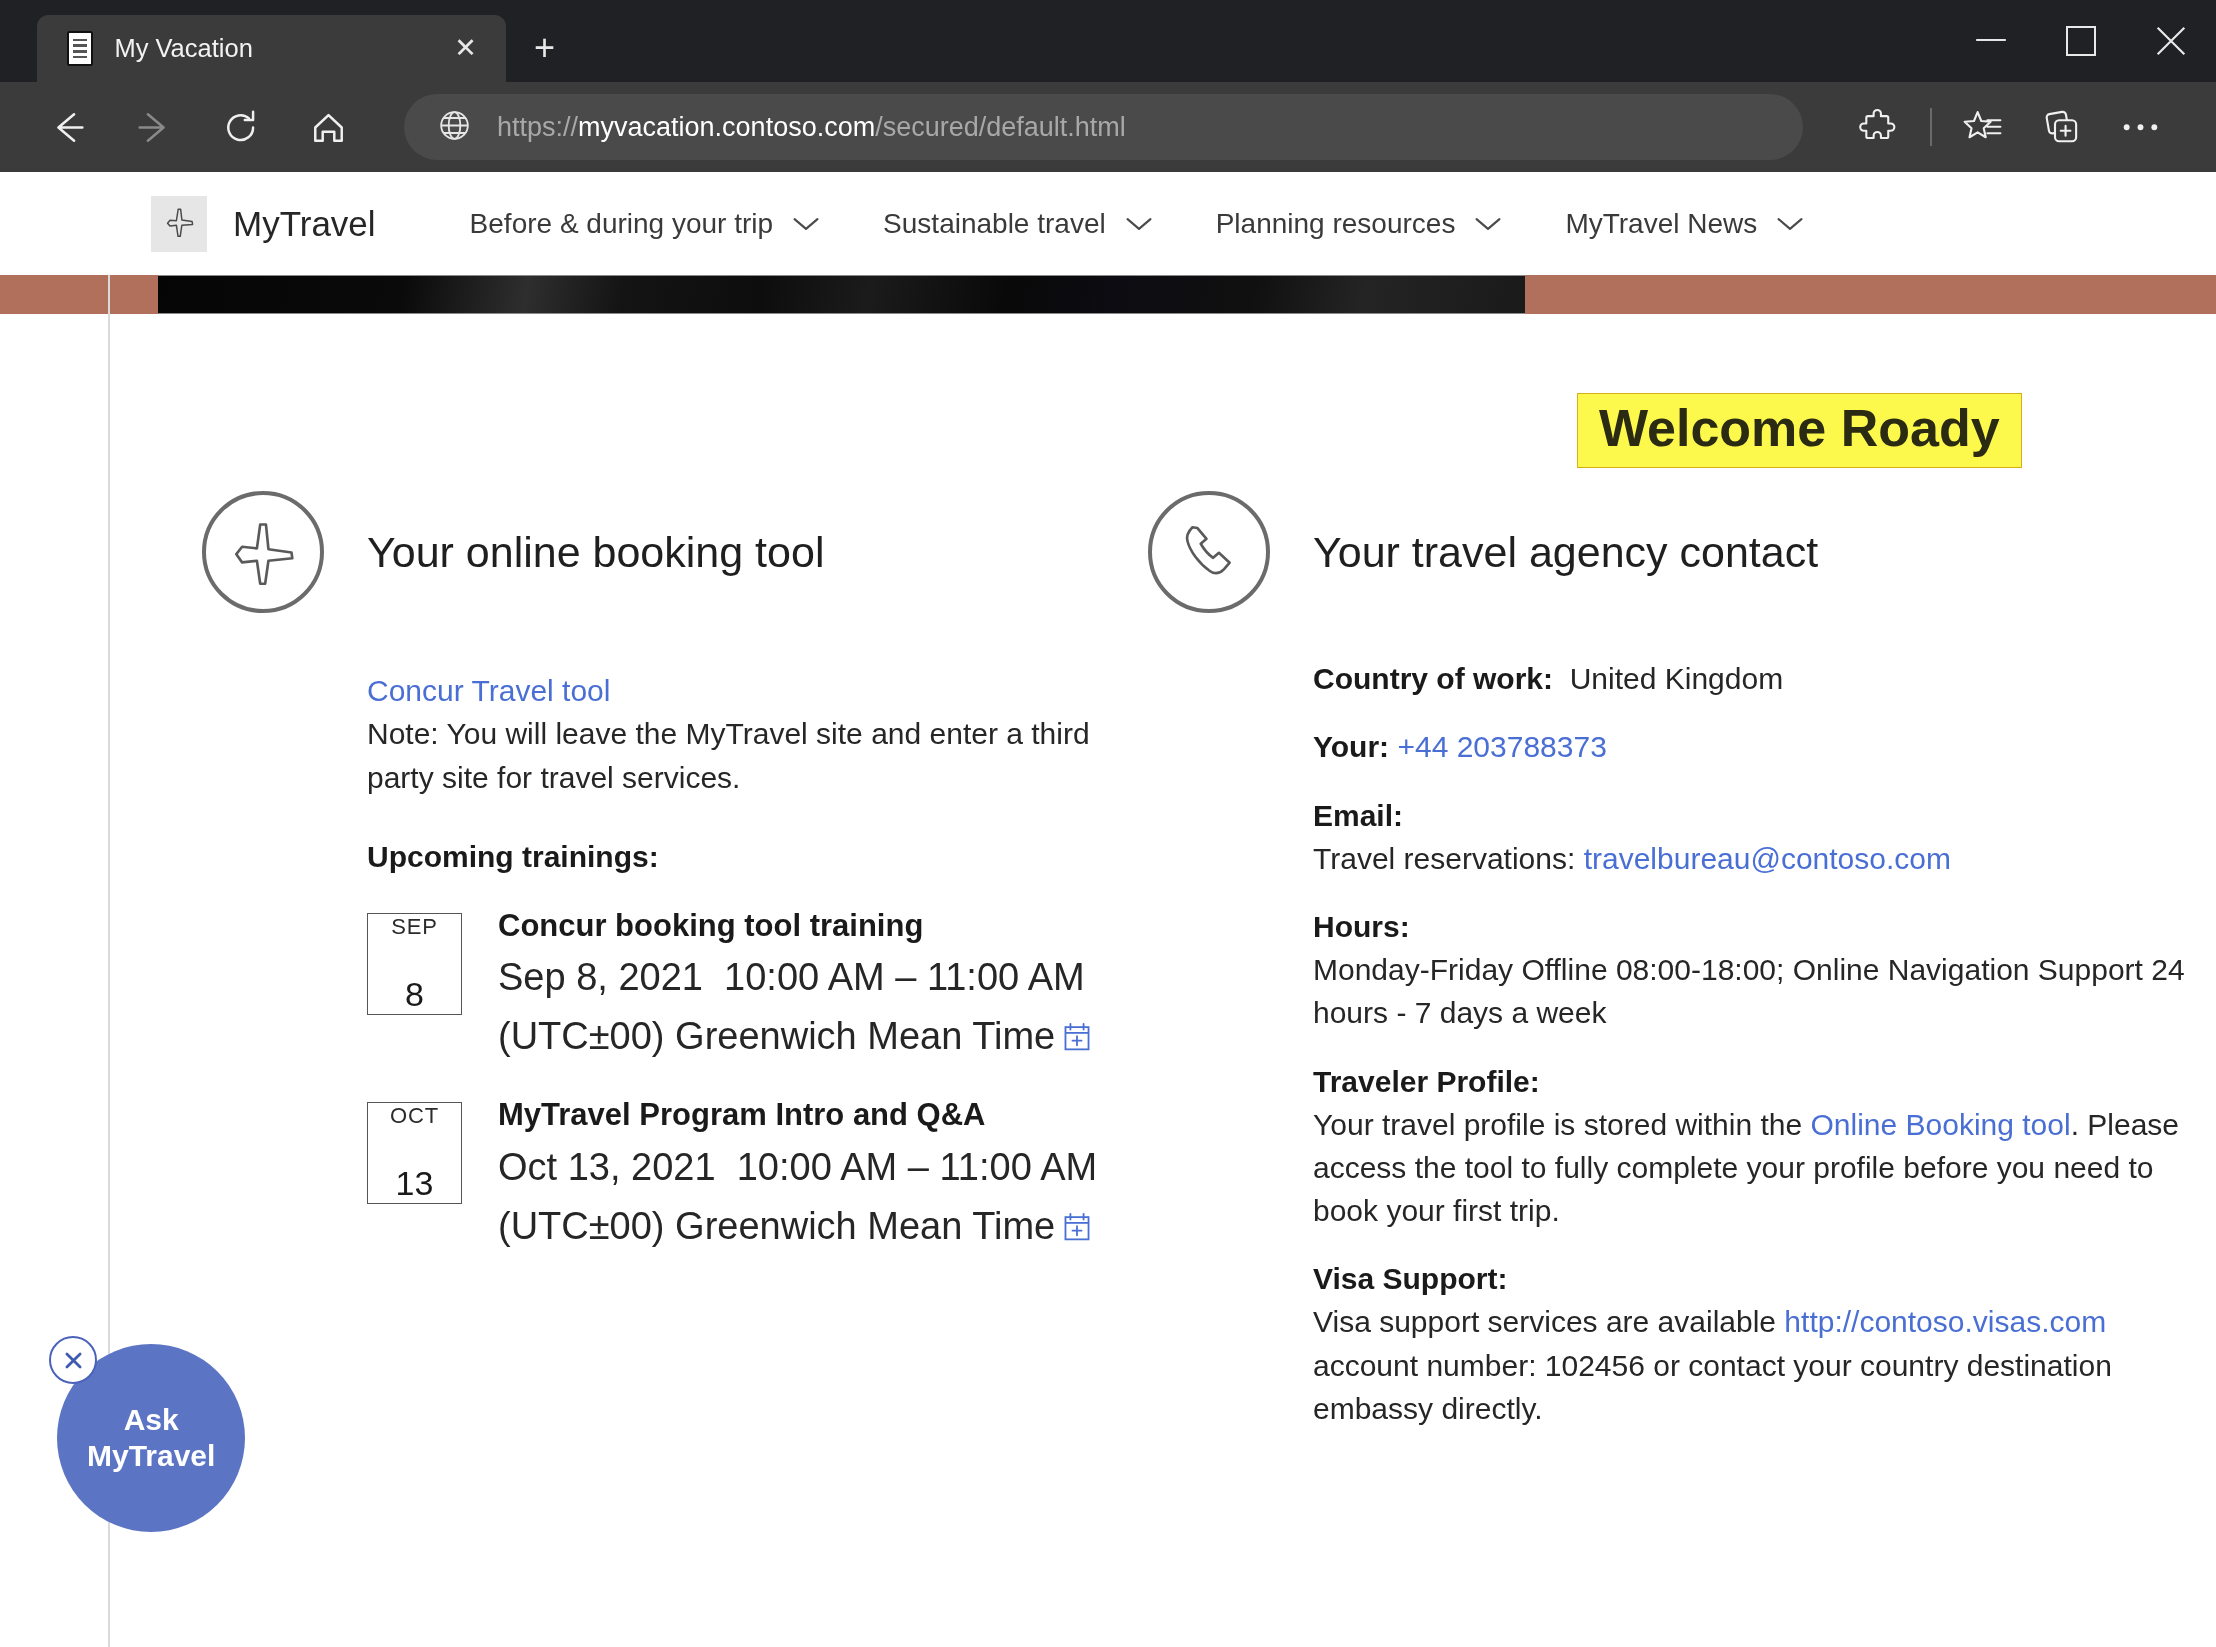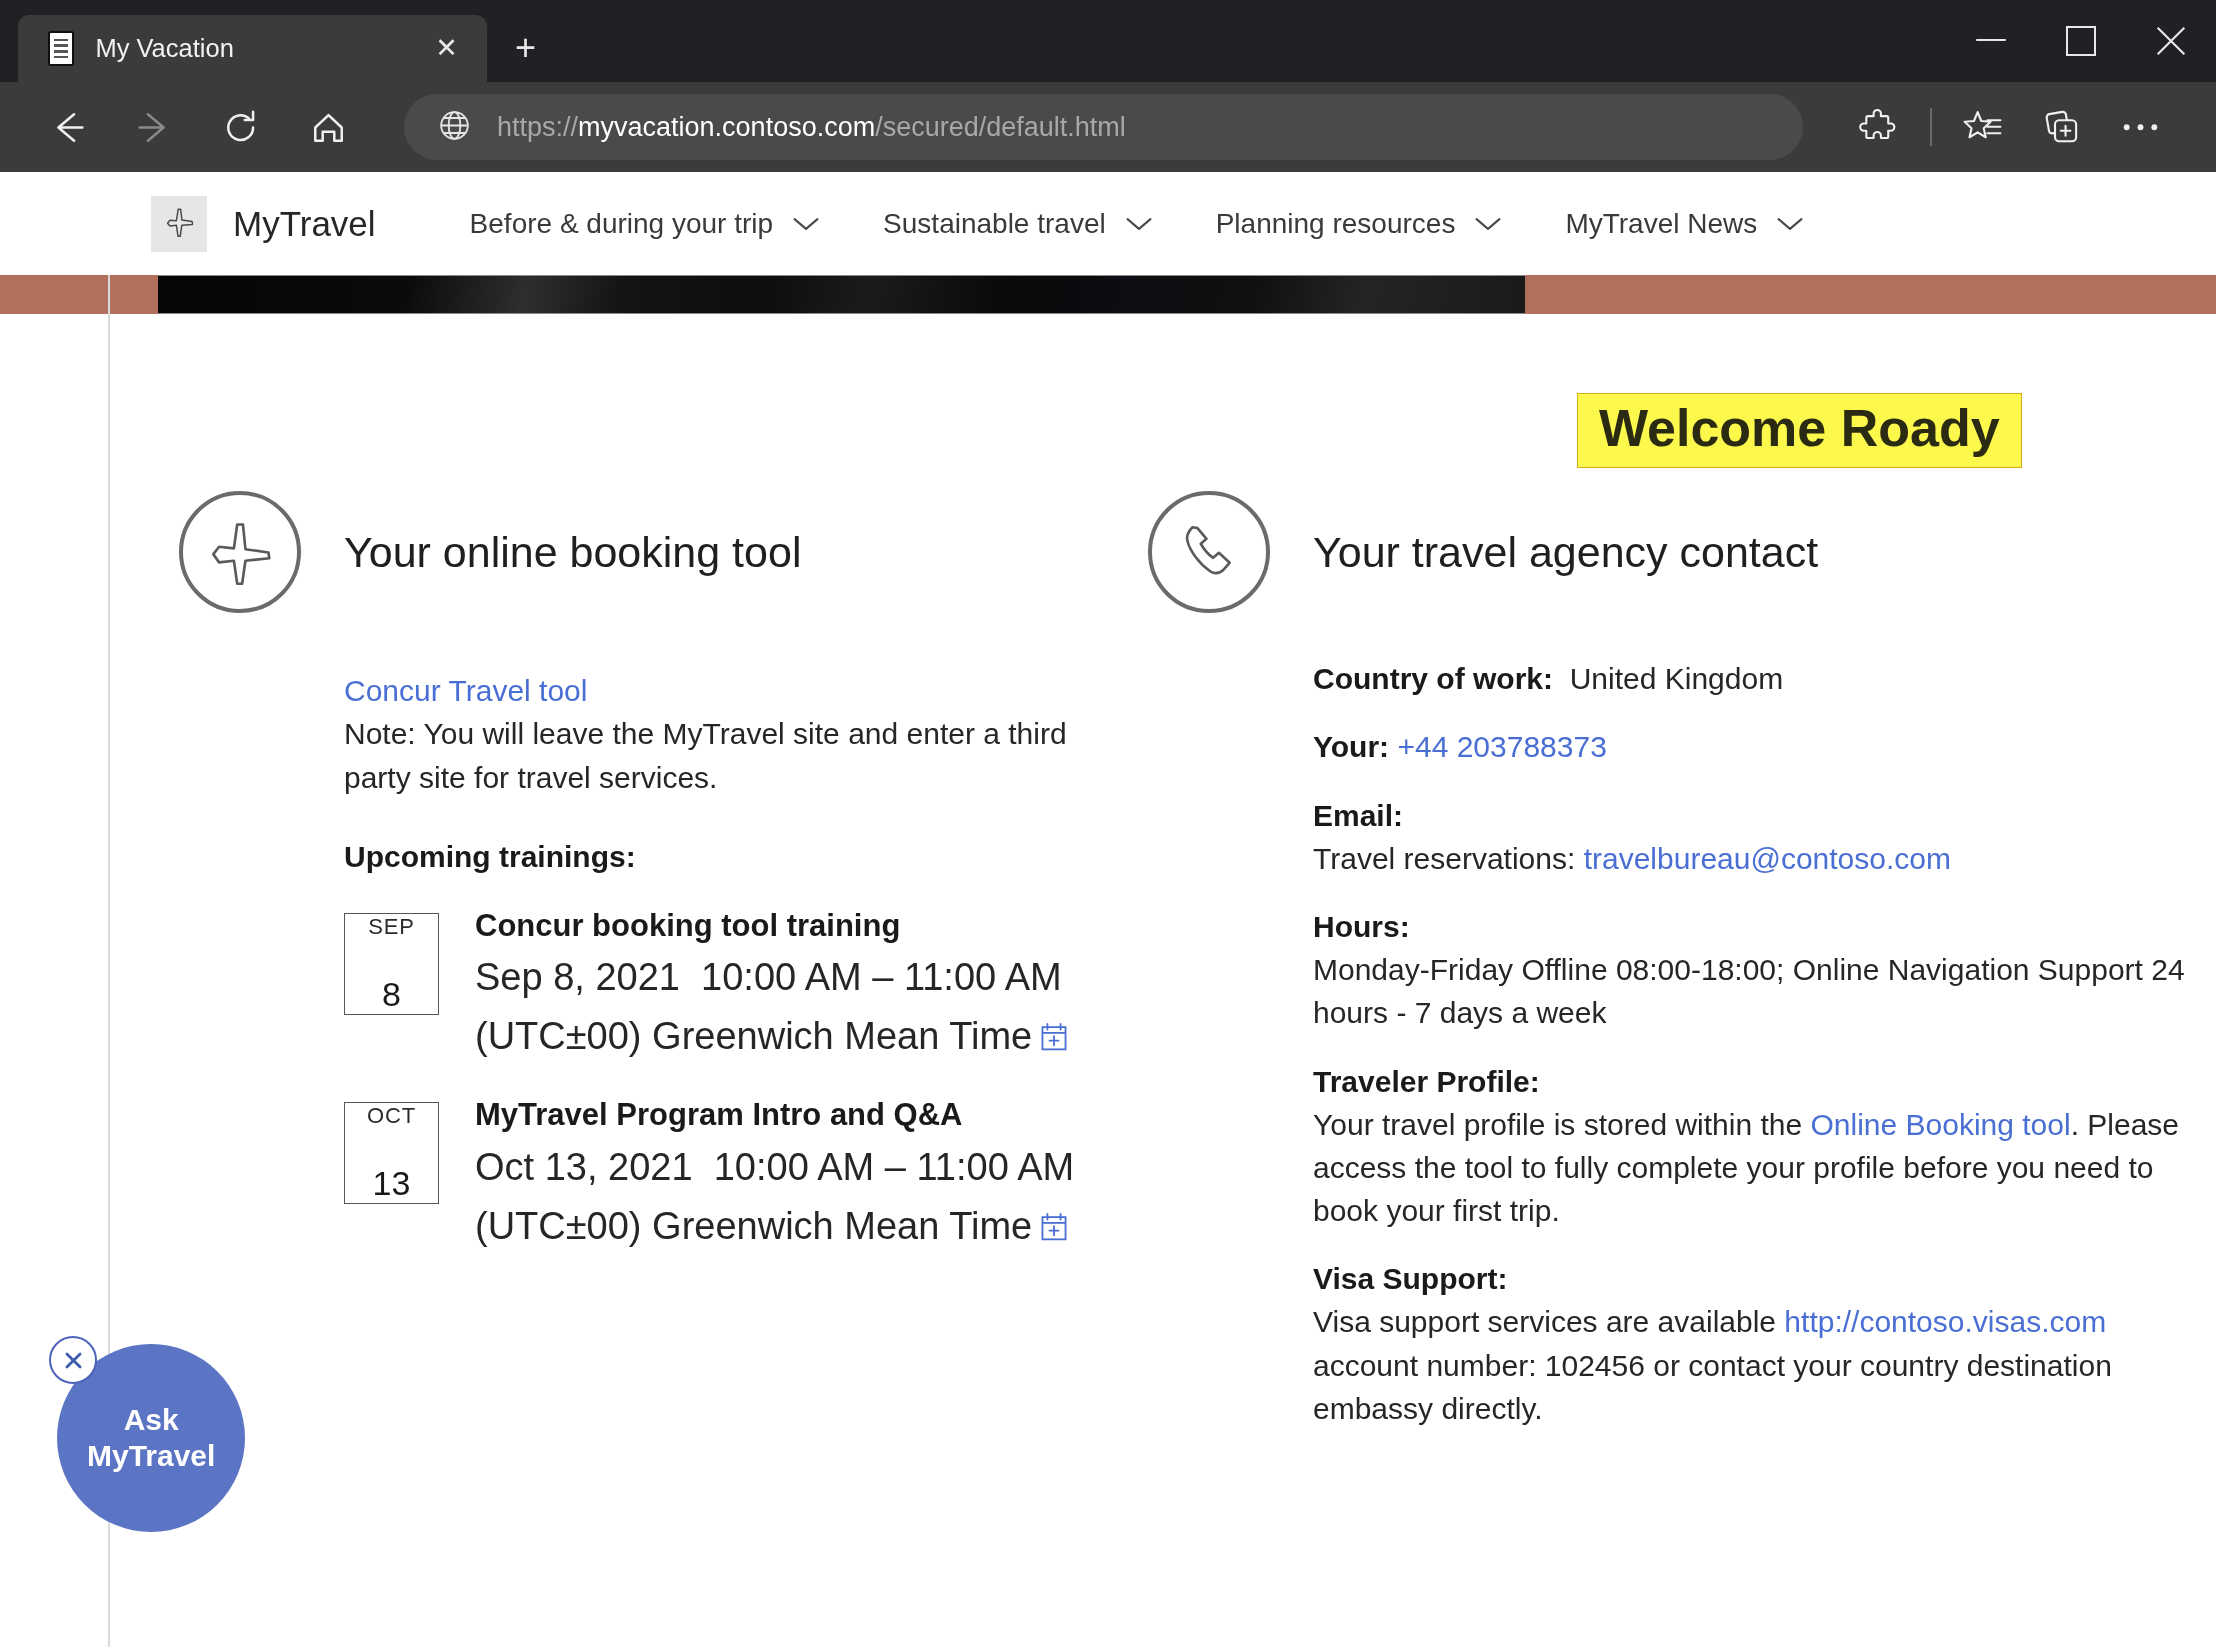--- a/index.html
+++ b/index.html
@@ -8,21 +8,21 @@
     font-family:"Liberation Sans", sans-serif;
     background:#ffffff;
     overflow:hidden;
   }
 
   
   .browser { width:2216px; height:1647px; display:flex; flex-direction:column; background:#202020; }
 
   .titlebar {
     height:82px; background:#202124; display:flex; align-items:flex-end;
-    padding-left:18px; position:relative; flex:0 0 82px;
+    padding-left:37px; position:relative; flex:0 0 82px;
   }
   .tab {
     width:469px; height:67px; background:#3b3b3b; border-radius:11.5px 11.5px 0 0;
     display:flex; align-items:center; padding:0 21.4px 0 30px; gap:21.4px; position:relative;
   }
   .tab-favicon {
     width:26px; height:35px; background:#fff; border:2.5px solid #111; border-radius:2.5px;
     display:flex; flex-direction:column; justify-content:center; gap:3.3px; padding:3.3px 4.1px; flex:0 0 auto;
   }
   .tab-favicon i { display:block; height:2.5px; background:#555; width:100%; }
@@ -83,21 +83,21 @@
   .content { position:relative; padding:0 0 0 108px; }
 
   .welcome-wrap { display:flex; justify-content:flex-end; padding:51px 194px 0 0;margin-top:28px; }
   .welcome {
     background:#fcf94c; border:1.6px solid #d6ae1c; color:#2b2a12;
     font-size:52px; font-weight:bold; padding:8.2px 21.4px 13px 21.4px; line-height:1.0;
   }
 
   .columns { display:flex; padding:23px 0 0 0; }
   .col { position:relative; }
-  .col-left { width:1020px; padding-left:71px; }
+  .col-left { width:1020px; padding-left:94px; }
   .col-right { flex:1; padding-left:20px; }
 
   .sec-head { display:flex; align-items:center; gap:43px; }
   .sec-icon {
     width:122px; height:122px; border:4.1px solid #6b6b6b; border-radius:50%;
     display:flex; align-items:center; justify-content:center; flex:0 0 auto;
   }
   .sec-title { font-size:43px; color:#1f1f1f; }
 
   .body-col { padding-left:165px; padding-top:56px; }

